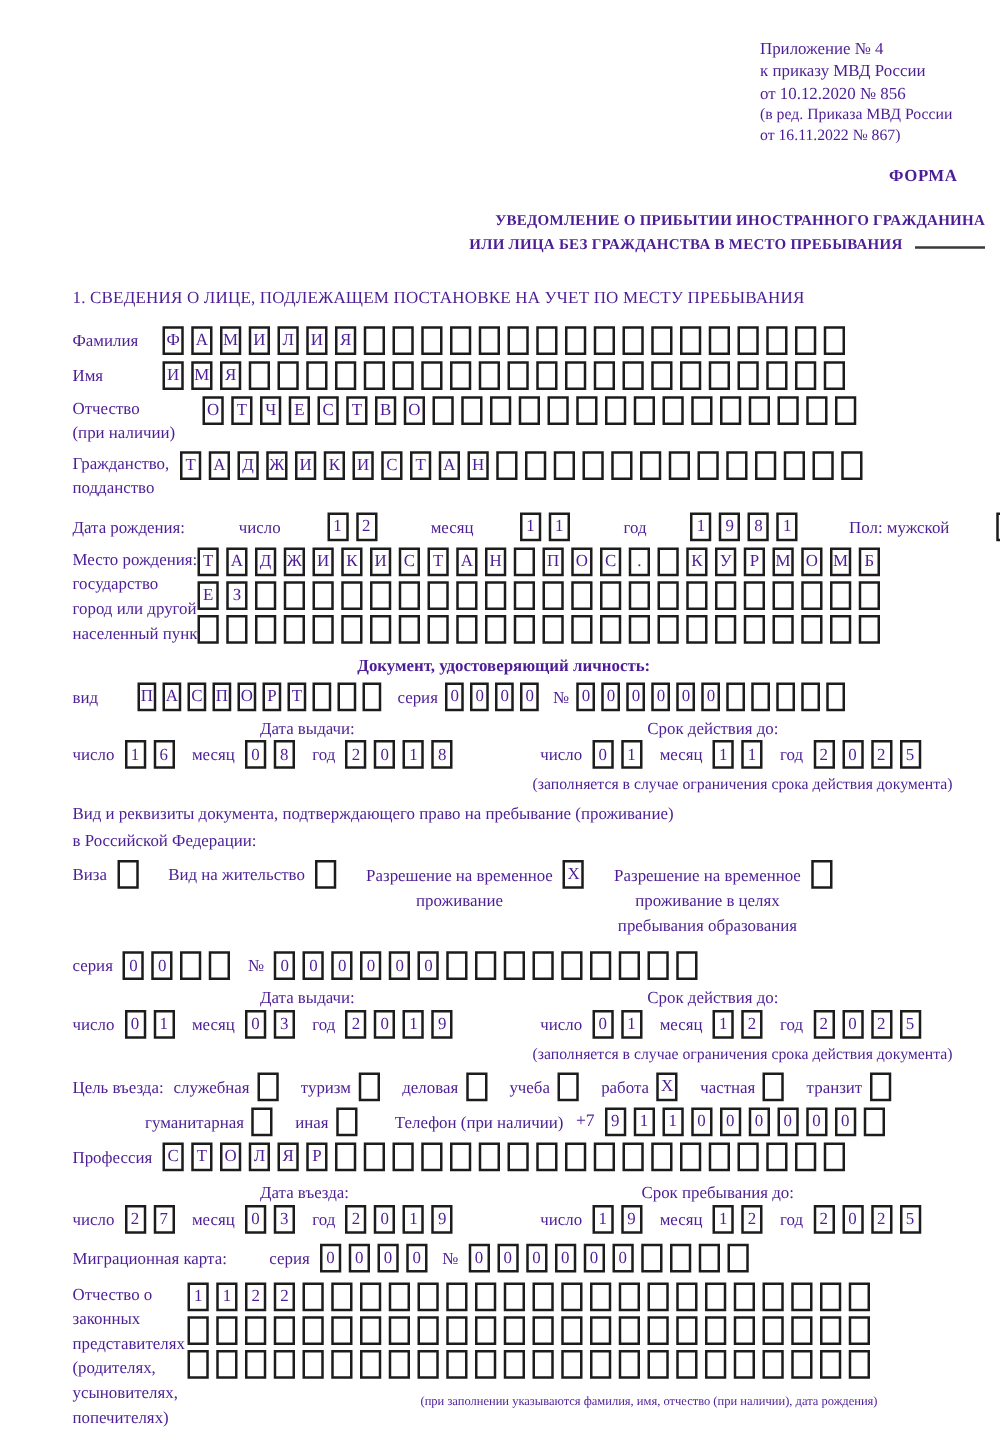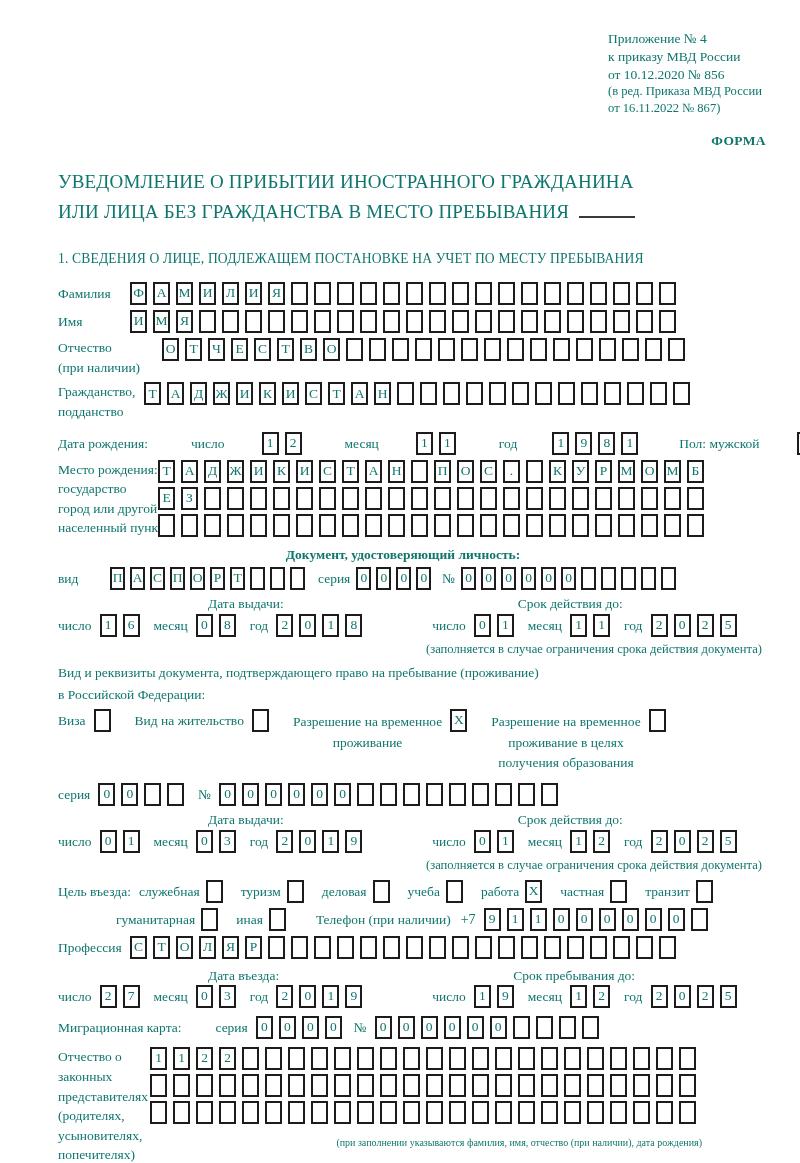--- a/index.html
+++ b/index.html
@@ -1,30 +1,30 @@
 <!DOCTYPE html>
 <html><head>
 <meta charset="utf-8">
 <style>
   * { box-sizing: border-box; }
   html,body { margin:0; padding:0; background:#ffffff; }
   .page {
     width:800px; height:1163px; overflow:hidden; position:relative;
-    background:#ffffff; color:#0f766e;
+    background:#ffffff; color:#4c1d95;
     font-family:"Liberation Serif","DejaVu Serif",serif;
     font-size:13.5px; line-height:1.32;
     padding:30px 12px 0 58px;
   }
   
   .hdr { margin-left:auto; width:180px; }
   .hdr div { white-space:nowrap; }
   .hdr .rev { font-size:12.6px; }
   .forma { margin-top:15px; font-weight:bold; text-align:right; padding-right:22px; letter-spacing:.4px; }
   
-  .title { margin-top:18px; text-align:left; font-weight:normal; font-size:19px; line-height:1.55; letter-spacing:.2px; }
+  .title { margin-top:18px; text-align:right; font-weight:bold; font-size:12px; line-height:1.55; letter-spacing:.2px; }
   .uline { display:inline-block; width:56px; border-bottom:2px solid #3a3a3a; margin-left:10px; }
   .sec { margin-top:24px; font-weight:normal; font-size:13.6px; letter-spacing:.15px; white-space:nowrap; }
   
   .row { display:flex; align-items:flex-start; flex-wrap:nowrap; margin-bottom:5px; }
   .boxes { display:flex; flex:none; }
   .cell {
     flex:none; width:17px; height:23px; border:2px solid #1c1c1c; margin-right:6px;
     display:flex; align-items:center; justify-content:center;
     font-size:13.5px; background:#fff; padding-bottom:1px;
   }
@@ -431,21 +431,21 @@
         <span class="ln">проживание</span>
       </span>
       <span class="boxes">
           <span class="cell">X</span>
         </span>
     </span>
     <span class="opt">
       <span class="olabel ctr">
         <span class="ln">Разрешение на временное</span>
         <span class="ln">проживание в целях</span>
-        <span class="ln">получения образования</span>
+        <span class="ln">пребывания образования</span>
       </span>
       <span class="boxes">
           <span class="cell"></span>
         </span>
     </span>
   </div>
 
   <div class="row">
     <span class="lbl mr8">серия</span>
     <span class="boxes mr8">

